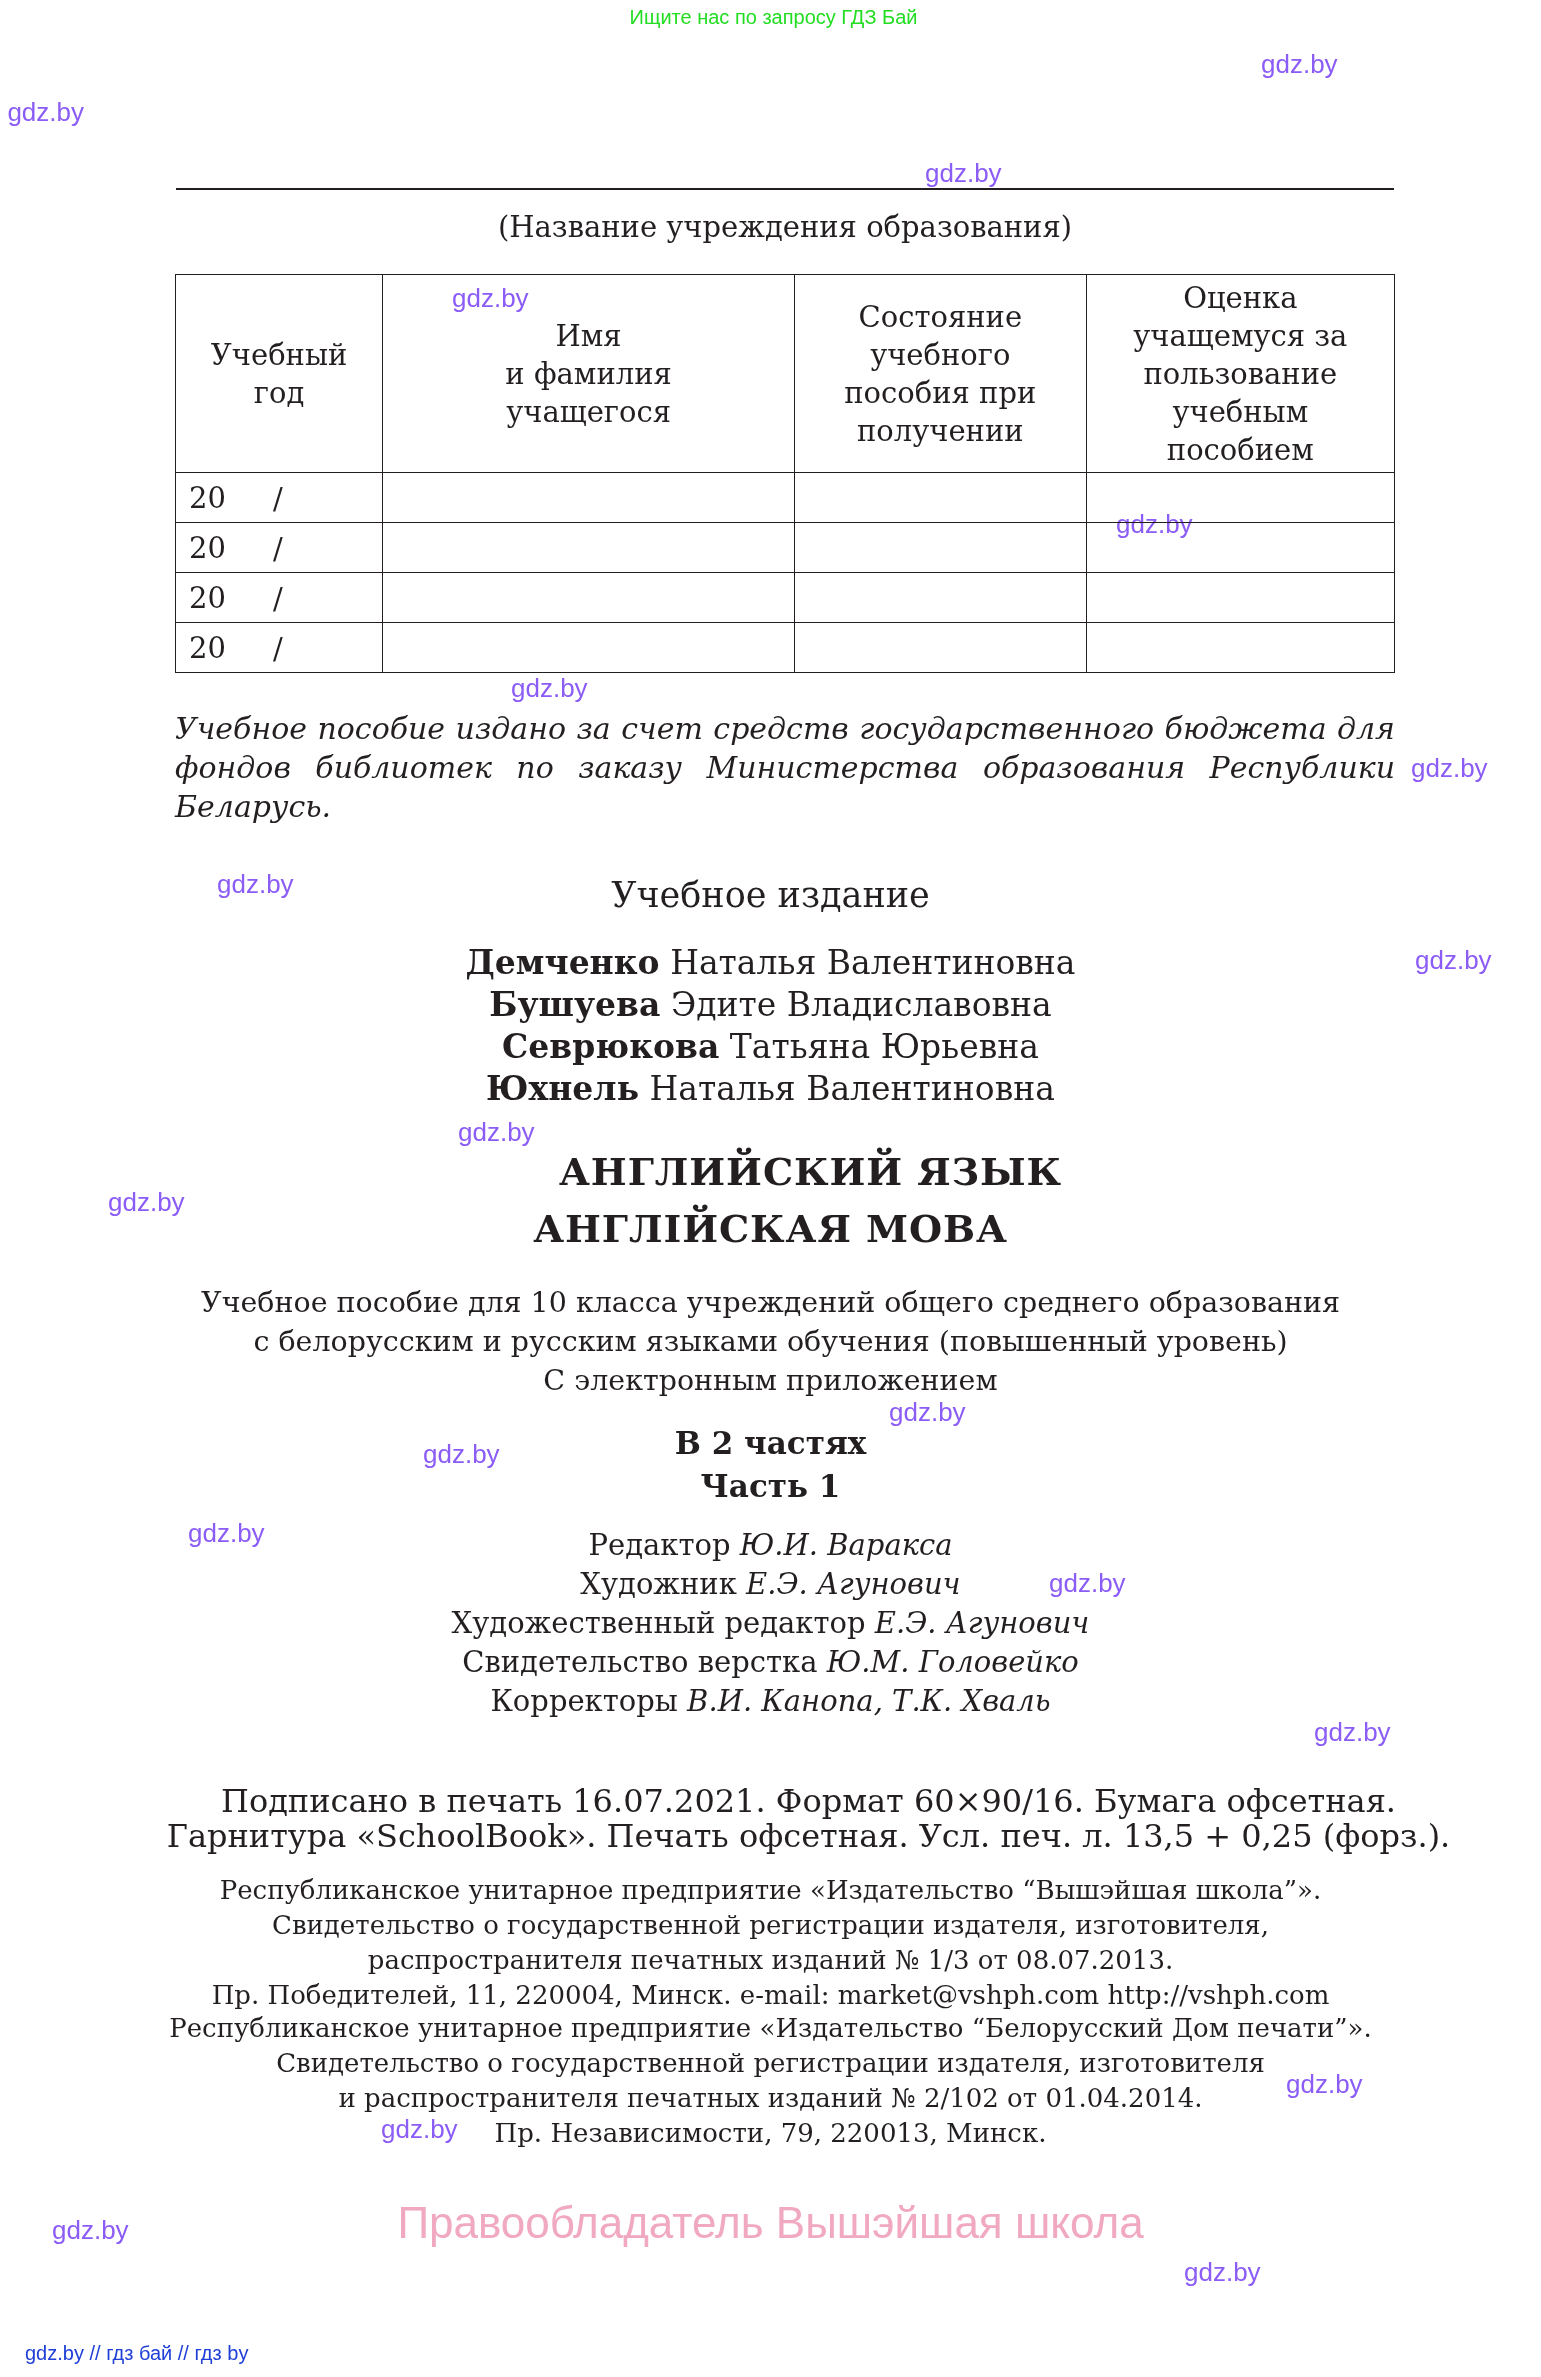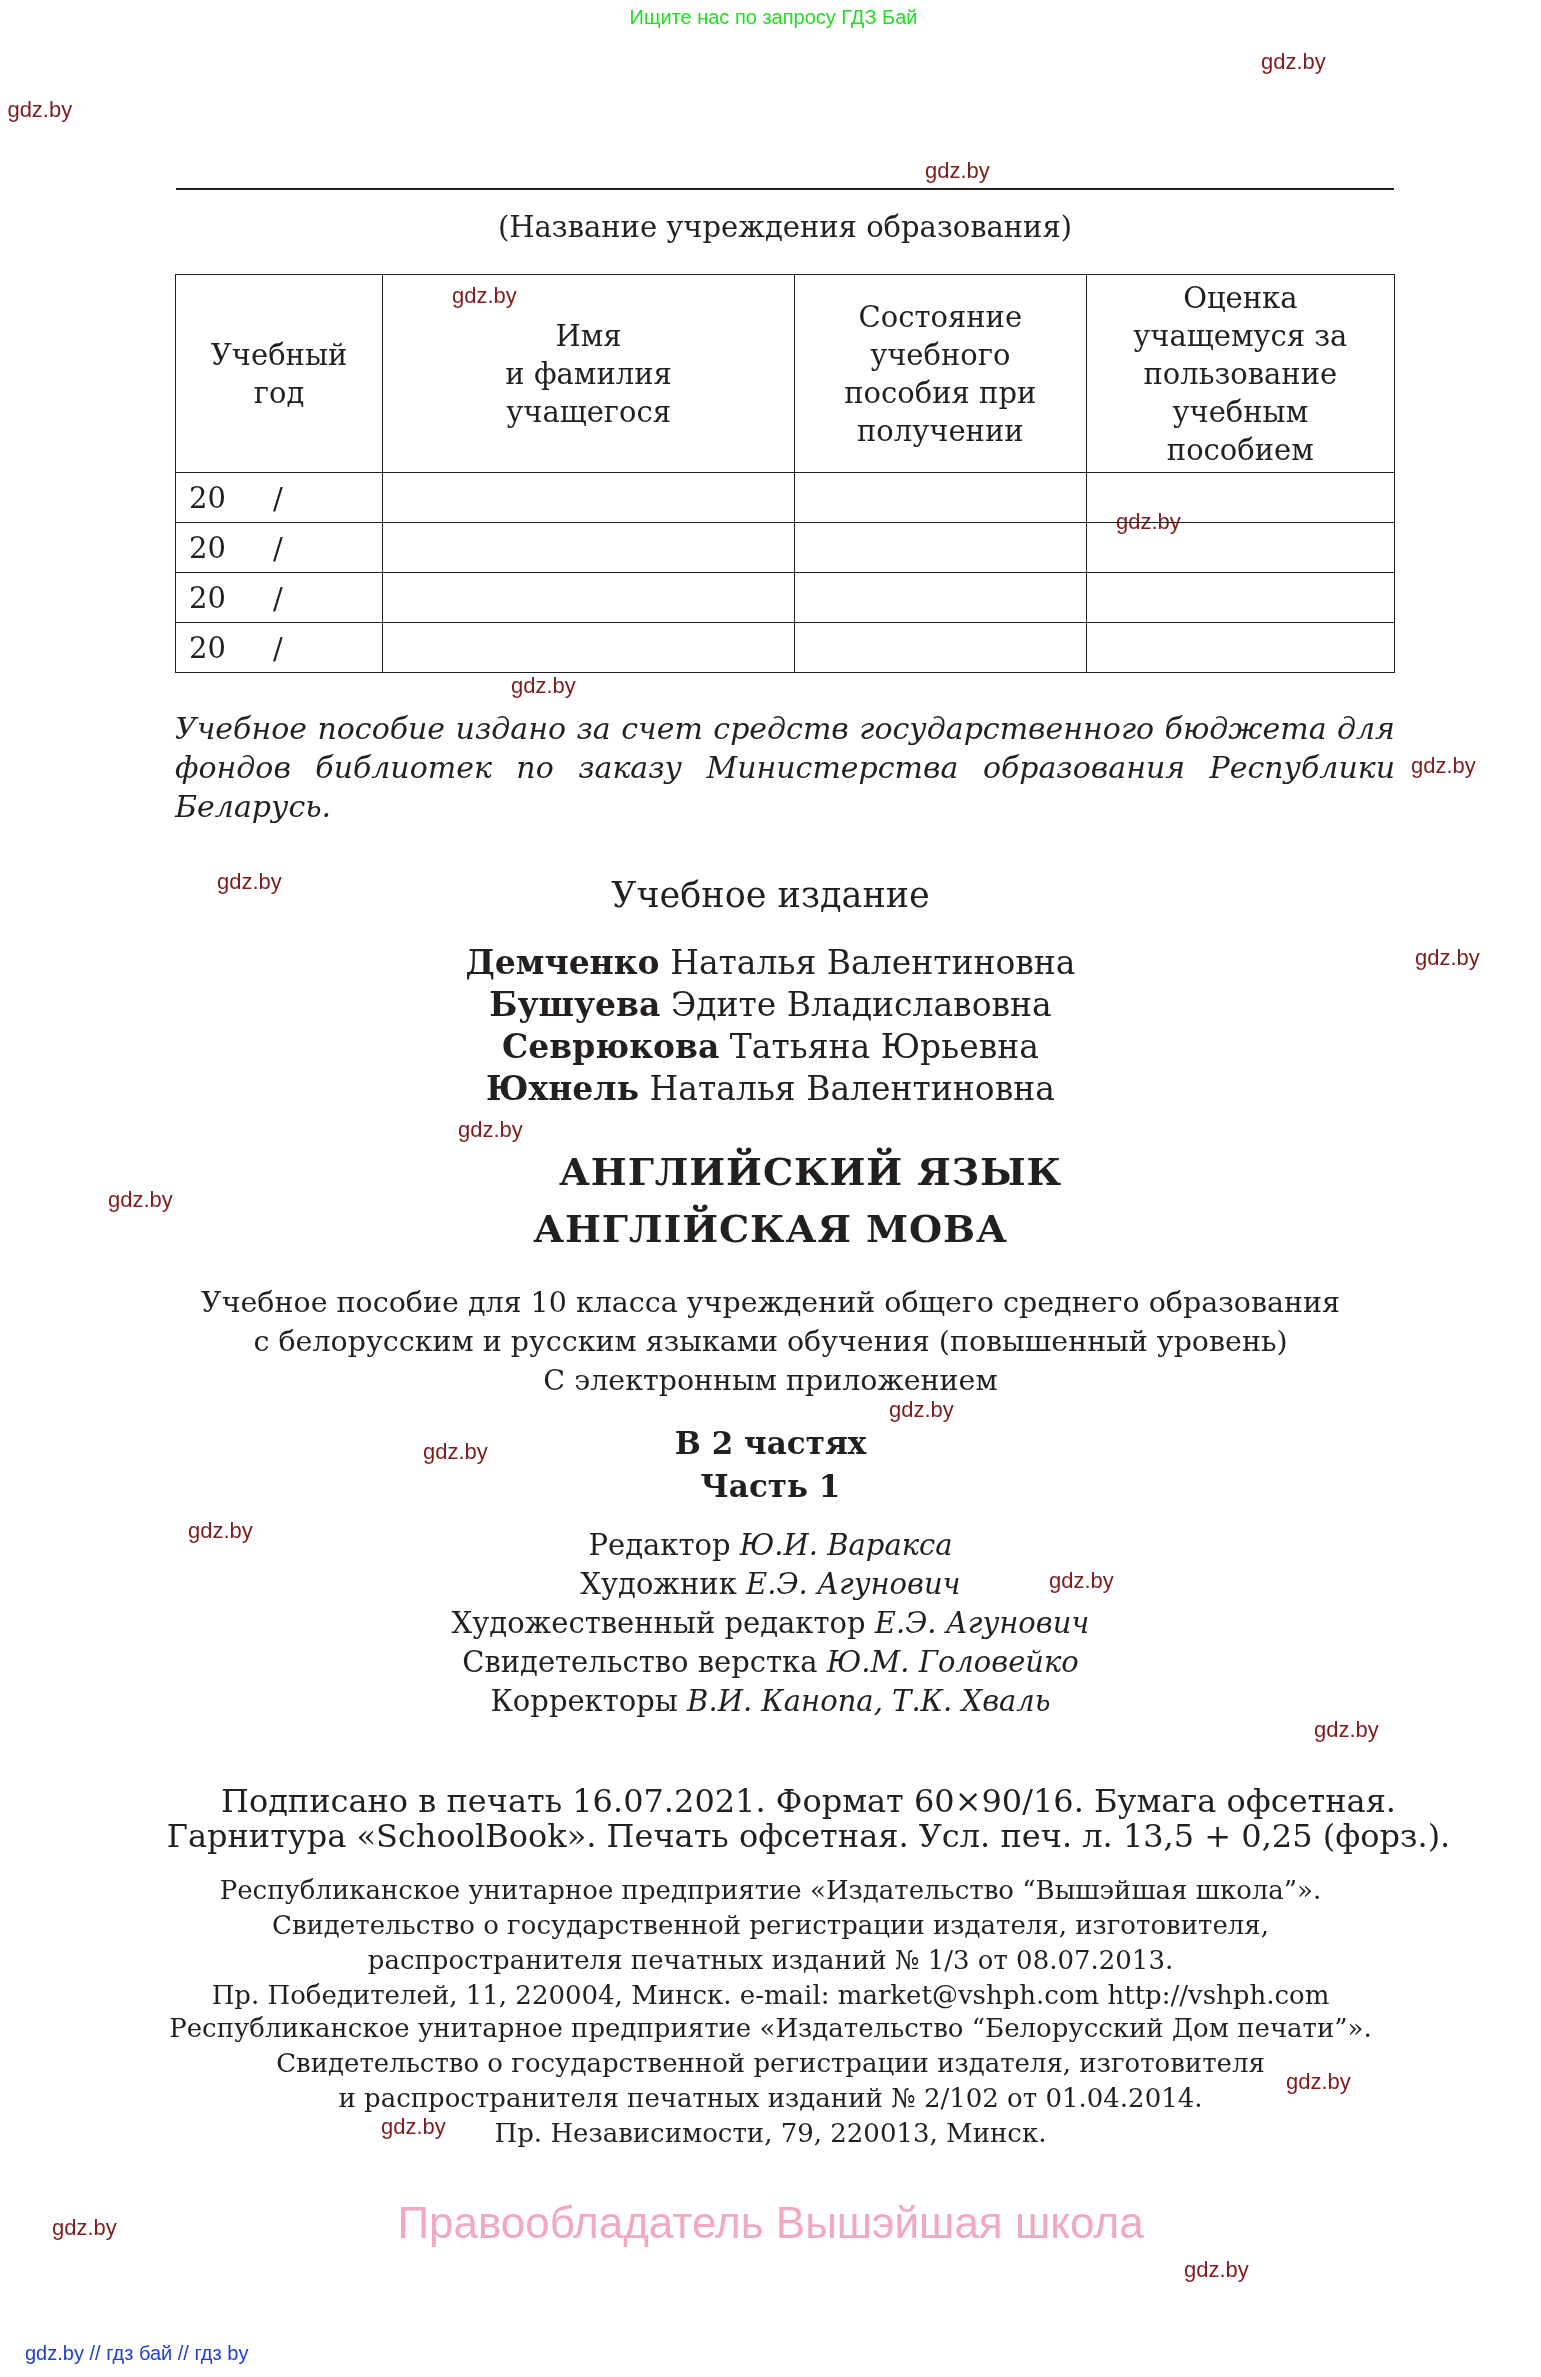--- a/index.html
+++ b/index.html
@@ -1,17 +1,17 @@
 <!DOCTYPE html>
 <html style="font-size:14.7px"><head>
 <meta charset="utf-8">
 <style>
   html, body { margin: 0; padding: 0; background: #ffffff; }
   body { width: 1541px; height: 2377px; position: relative; overflow: hidden; color: #231f20; font-family: "DejaVu Serif", serif; }
-  .wm { position: absolute; font-family: "Liberation Sans", sans-serif; font-size: 22px; color: #7f1d1d; white-space: nowrap; line-height: 1; }
+  .wm { position: absolute; font-family: "Liberation Sans", sans-serif; font-size: 26px; color: #8b5cf6; white-space: nowrap; line-height: 1; }
   .top-banner { position: absolute; left: 3px; width: 1541px; top: 5.5px; text-align: center; font-family: "Liberation Sans", sans-serif; font-size: 20px; color: #22dd22; }
   .bottom-links { position: absolute; left: 0; width: 1541px; top: 2342px; font-family: "Liberation Sans", sans-serif; font-size: 20px; color: #1f3fd6; padding-left: 25px; }
   .rightsholder { position: absolute; left: 0; width: 1541px; top: 2198px; text-align: center; font-family: "Liberation Sans", sans-serif; font-size: 44px; color: #f0a9c0; }
   .inst-line { position: absolute; left: 176px; top: 188px; width: 1218px; border-top: 2.8px solid #231f20; }
   .inst-caption { position: absolute; left: 176px; width: 1218px; top: 210px; text-align: center; font-size: 29px; }
   table.reg { position: absolute; left: 175px; top: 274px; width: 1220px; border-collapse: collapse; font-size: 29px; }
   table.reg th, table.reg td { border: 1.8px solid #231f20; font-weight: normal; }
   table.reg th { height: 197px; text-align: center; vertical-align: middle; line-height: 38px; padding: 0 5.5px; }
   table.reg td { height: 49px; padding: 0 8px 0 13px; }
   .col1 { width: 199px; } .col2 { width: 415px; } .col3 { width: 287px; } .col4 { width: 303px; }

